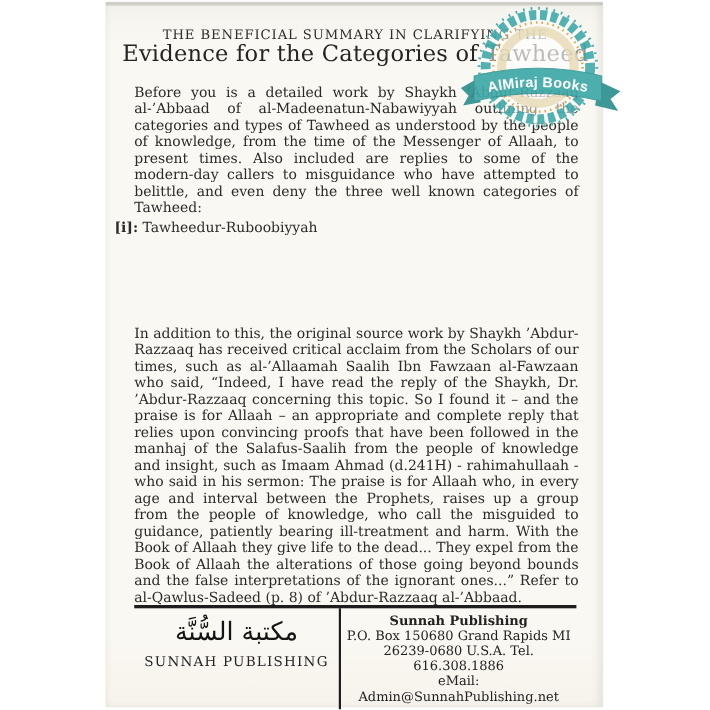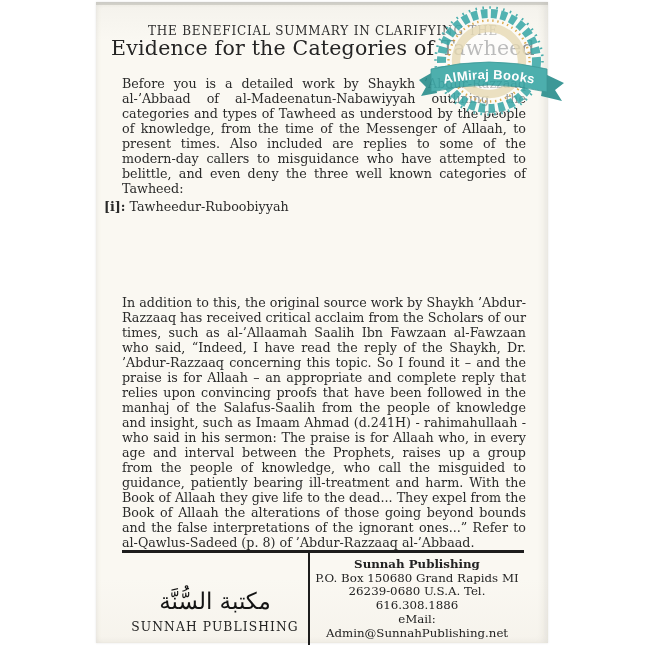--- a/index.html
+++ b/index.html
@@ -37,21 +37,21 @@
   .tawheed-list .marker { font-weight:bold; }
 
   .footer {
     position:absolute; top:548px; left:26px; width:402px;
     border-top:3px solid #1d1d1d; display:flex; align-items:stretch;
   }
   .footer-left {
     width:188px; border-right:2px solid #1d1d1d; text-align:center;
     padding:8px 6px 8px 6px;
   }
-  .arabic-logo { font-size:23px; line-height:28px; color:#141414;margin-top:26px; }
+  .arabic-logo { font-size:23px; line-height:28px; color:#141414; }
   .publisher-left-name { font-size:12.3px; letter-spacing:1.1px; color:#222; margin-top:5px; white-space:nowrap; }
   .footer-right {
     flex:1; text-align:center; padding:5px 2px 7px 2px;
     font-size:11.8px; line-height:13.7px; color:#222;
   }
   .footer-right .bold { font-weight:bold; }
 
   .badge { position:absolute; left:321px; top:4px; width:150px; height:112px; opacity:0.92; }
   .badge svg { display:block; }
 </style>

